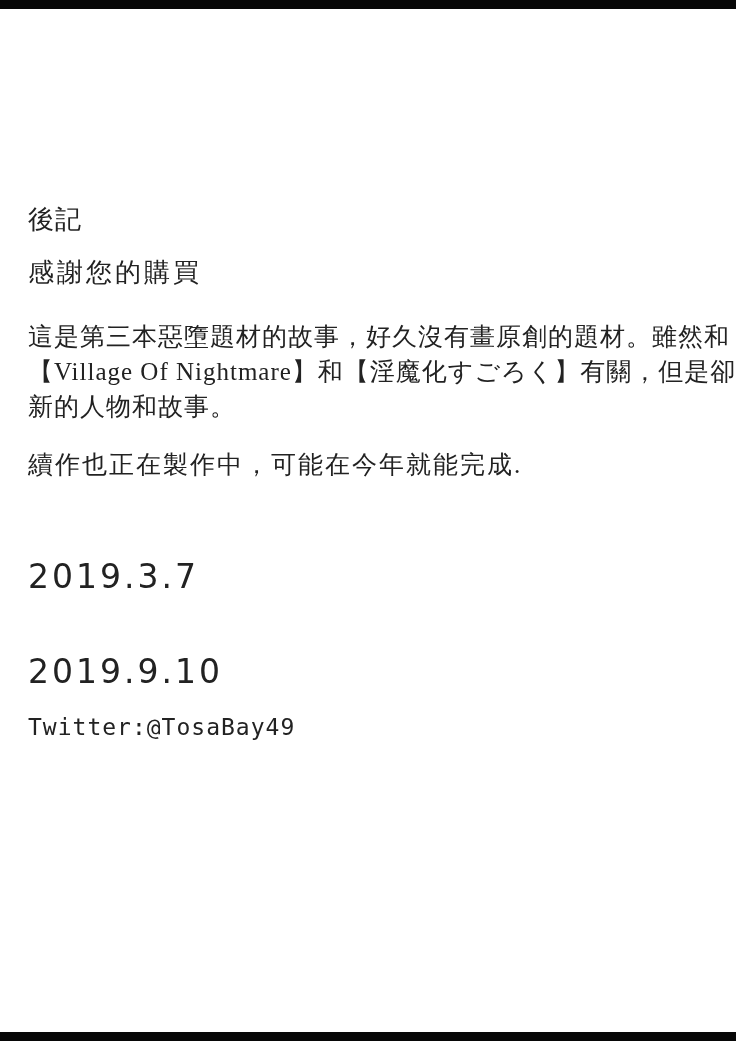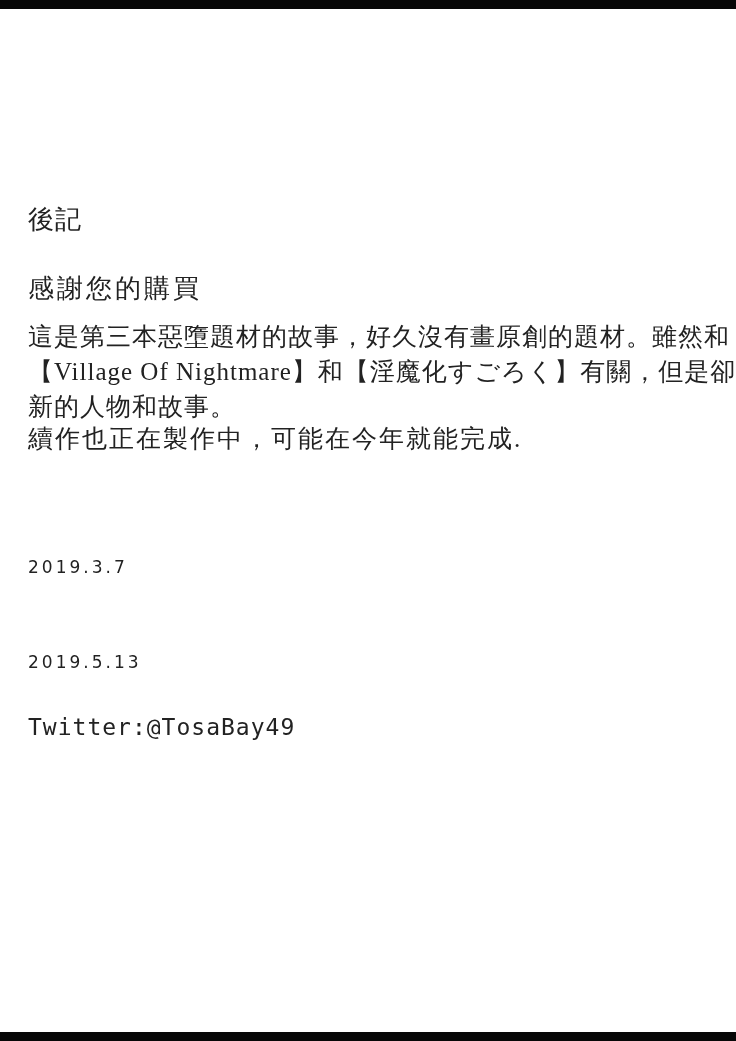--- a/index.html
+++ b/index.html
@@ -32,30 +32,30 @@
     white-space: nowrap;
     color: #222222;
   }
   
   .cjk {
     font-family: "Liberation Serif", "DejaVu Serif", serif;
     font-size: 25px;
     letter-spacing: 1px;
   }
   .title-line      { top: 202px; font-size: 26px; }
-  .thanks-line     { top: 255px; font-size: 26px; letter-spacing: 3px; margin-top: 16px; }
+  .thanks-line     { top: 255px; font-size: 26px; letter-spacing: 3px; }
   .para            { top: 319px; line-height: 35px; }
   .para div        { white-space: nowrap; }
-  .sequel-line     { top: 422px; letter-spacing: 2px; }
+  .sequel-line     { top: 448px; letter-spacing: 2px; }
   .update-note     { top: 619px; letter-spacing: 2px; }
 
   
   .num {
     font-family: "DejaVu Sans", "Liberation Sans", sans-serif;
-    font-size: 17px;
+    font-size: 33px;
     letter-spacing: 3px;
     text-align: center;
   }
   .date-original   { top: 557px; }
   .update-date     { top: 652px; }
   .mono {
     font-family: "DejaVu Sans Mono", "Liberation Mono", monospace;
     font-size: 23px;
     letter-spacing: 1px;
   }
@@ -77,20 +77,20 @@
     <div>這是第三本惡墮題材的故事，好久沒有畫原創的題材。雖然和</div>
     <div>【Village Of Nightmare】和【淫魔化すごろく】有關，但是卻是</div>
     <div>新的人物和故事。</div>
   </div>
 
   <div class="txt cjk sequel-line">續作也正在製作中，可能在今年就能完成.</div>
 
   <div class="txt num date-original">2019.3.7</div>
 
 
-  <div class="txt num update-date">2019.5.13</div>
+  <div class="txt num update-date">2019.9.10</div>
 
 
   <div class="txt mono twitter-line">Twitter:@TosaBay49</div>
 
   <div class="scan-bar bottom"></div>
 
 </div>
 
 </body></html>

